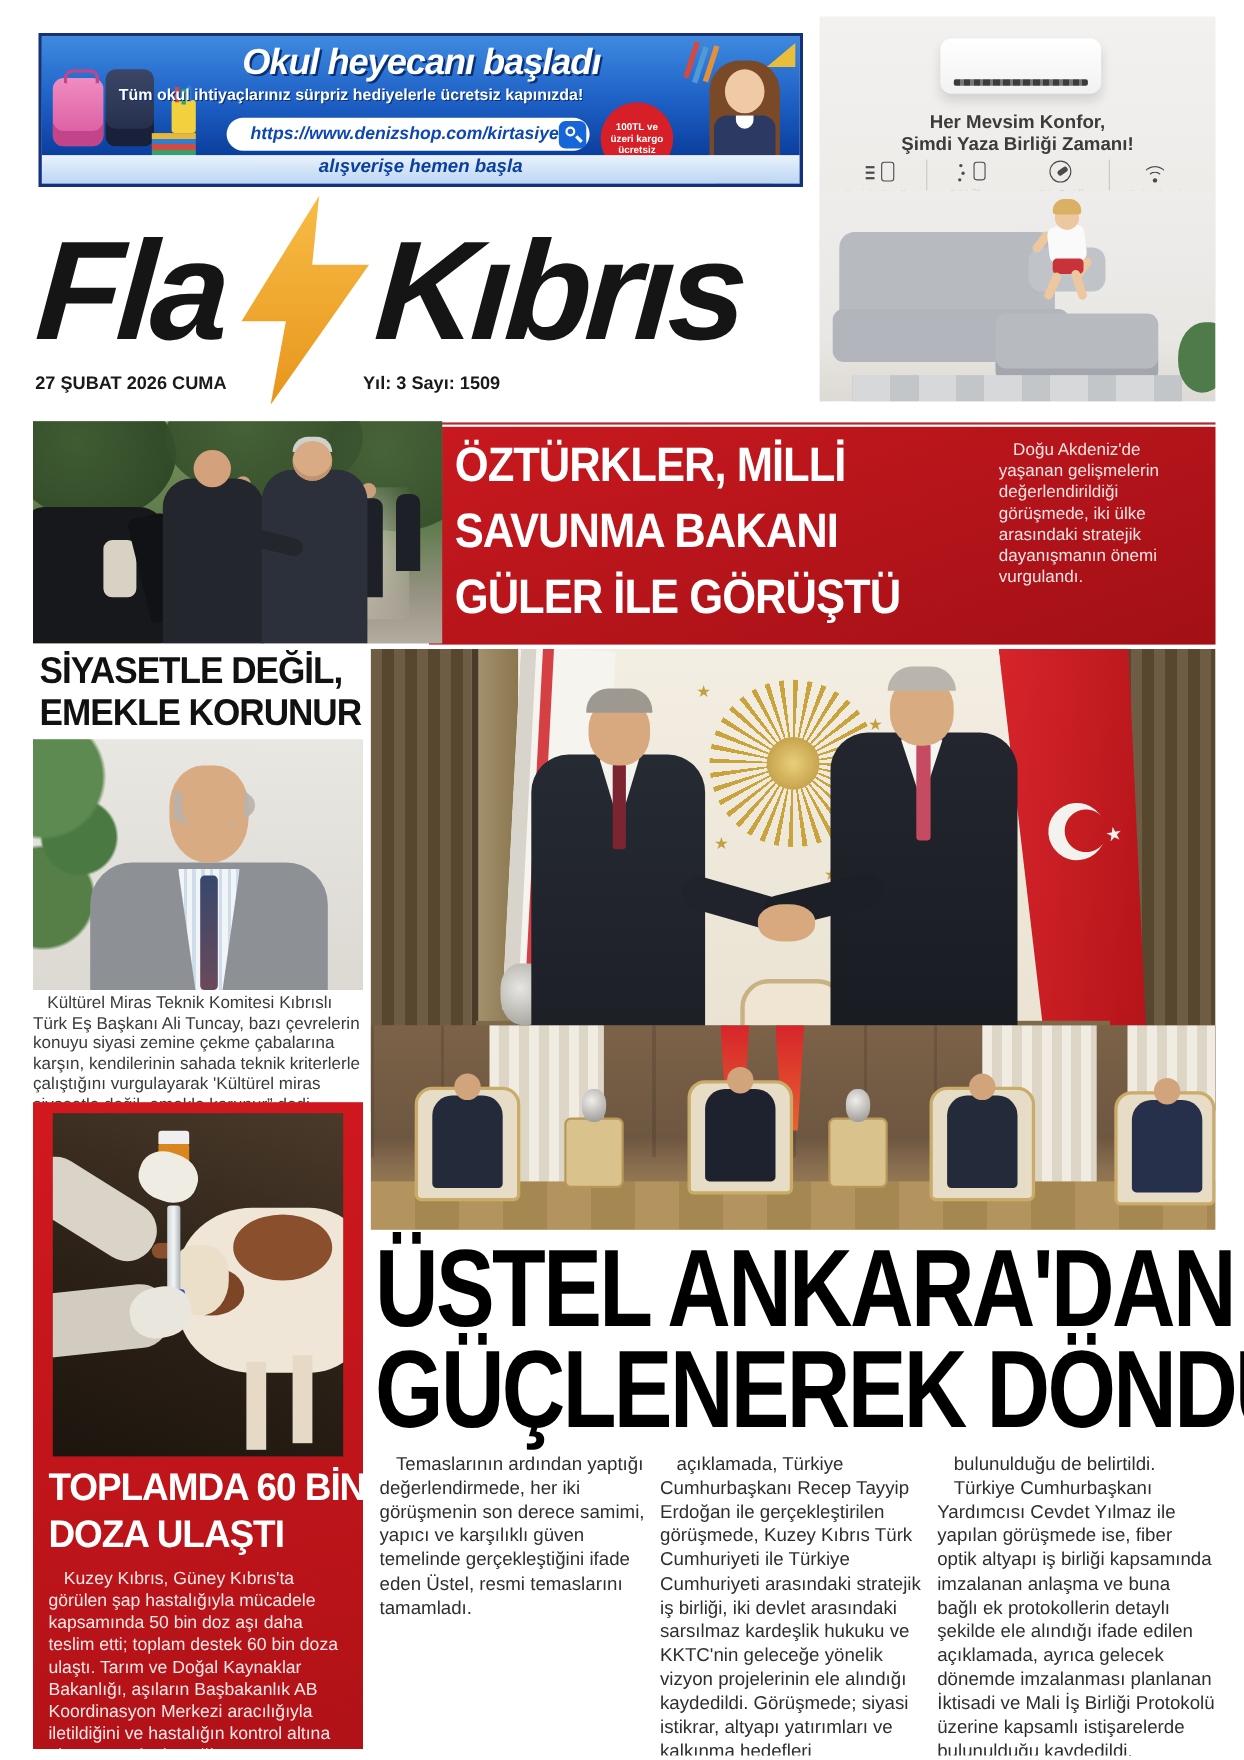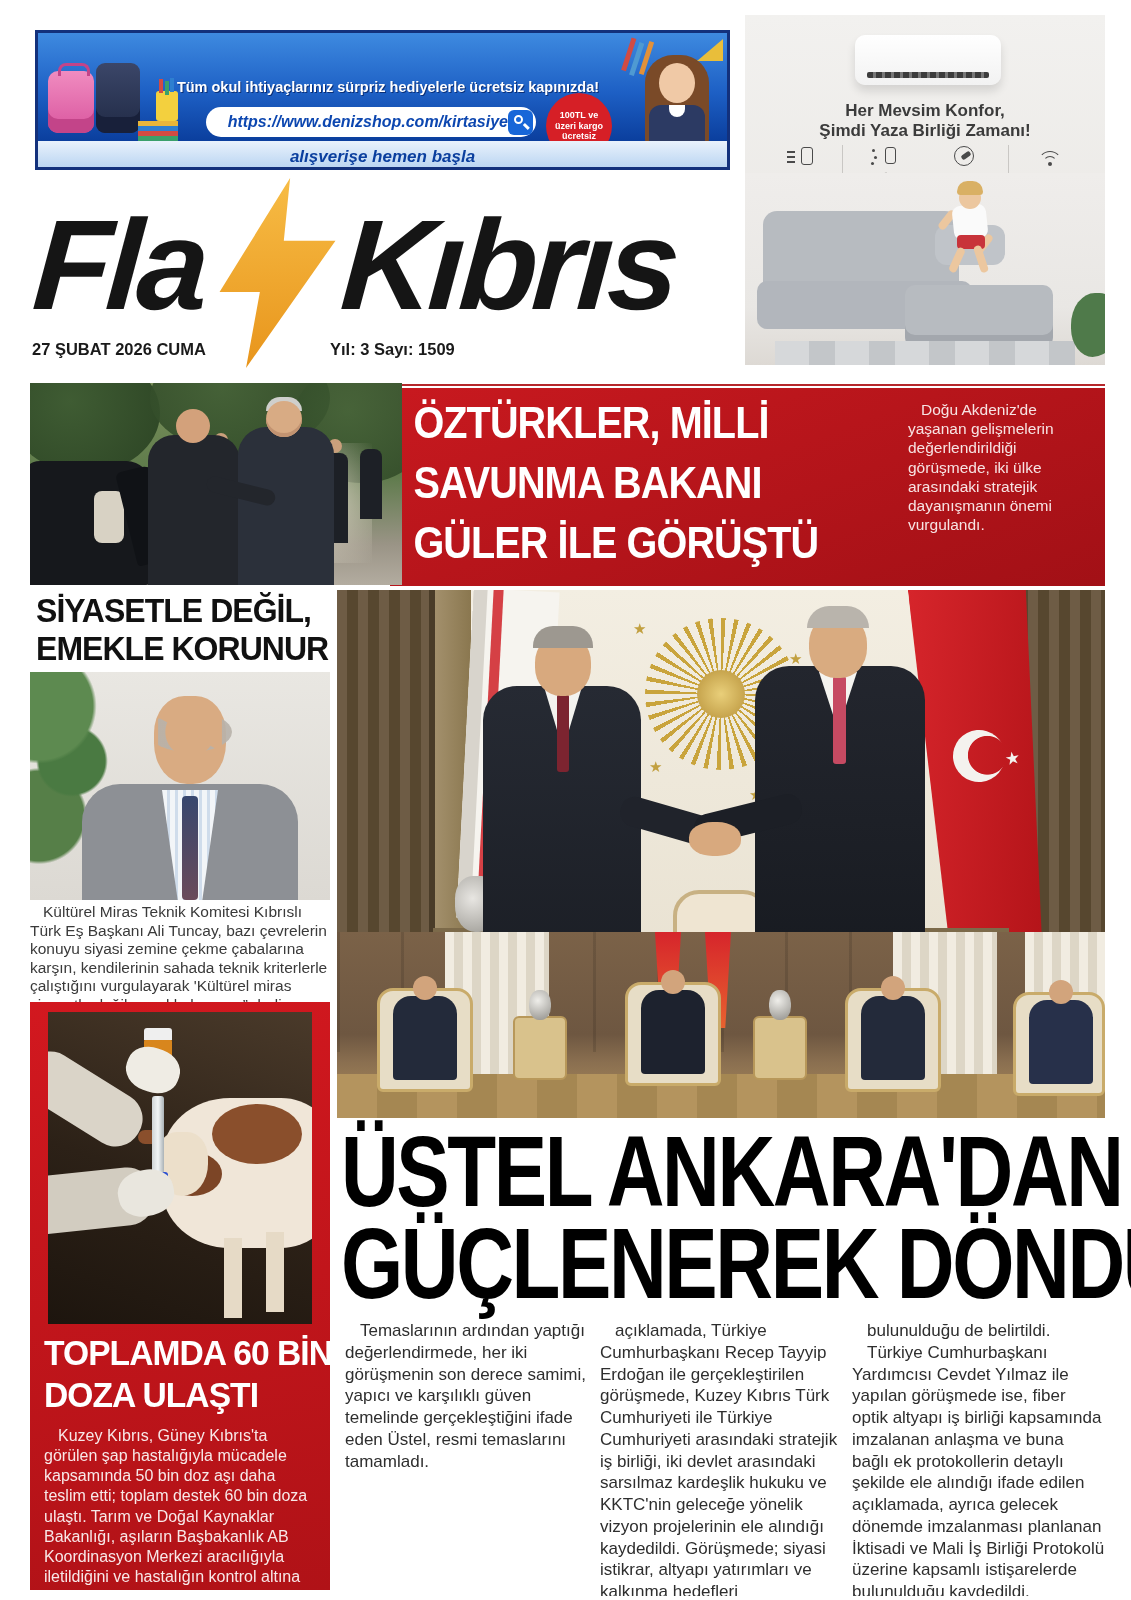--- a/index.html
+++ b/index.html
@@ -7,33 +7,33 @@
   .page{position:relative;width:1131px;height:1600px;background:#fff;overflow:hidden;
         font-family:"Liberation Sans",sans-serif;color:#222;}
   .abs{position:absolute;}
 
   
   .banner{left:35px;top:30px;width:695px;height:140px;border:3px solid #13317c;
           background:linear-gradient(180deg,#3e8ae0 0%,#1d5fc4 45%,#0b3f9e 80%);overflow:hidden;cursor:pointer;}
   .bn-title{position:absolute;left:105px;top:4px;width:480px;text-align:center;color:#fff;
             font-size:33px;font-weight:bold;font-style:italic;letter-spacing:-1px;
             text-shadow:2px 2px 0 #0a2f77;white-space:nowrap;}
-  .bn-sub{position:absolute;left:70px;top:46px;width:560px;text-align:center;color:#fff;
+  .bn-sub{position:absolute;left:70px;top:46px;width:560px;color:#fff;
           font-size:14.5px;font-weight:bold;text-shadow:1px 1px 0 #0a2f77;}
   .bn-pill{position:absolute;left:168px;top:74px;width:330px;height:30px;background:#fff;border-radius:16px;
            display:flex;align-items:center;justify-content:flex-end;padding:0 3px 0 14px;}
   .bn-url{color:#0d47b0;font-size:16px;font-weight:bold;font-style:italic;white-space:nowrap;}
   .bn-search{width:25px;height:25px;background:#1766d8;border-radius:6px;position:relative;}
   .bn-mag{position:absolute;left:6px;top:5px;width:9px;height:9px;border:2px solid #fff;border-radius:50%;}
   .bn-magh{position:absolute;left:15px;top:15px;width:7px;height:2.5px;background:#fff;transform:rotate(45deg);}
   .bn-badge{position:absolute;left:508px;top:60px;width:66px;height:66px;border-radius:50%;background:#d61f26;
             color:#fff;font-size:9px;font-weight:bold;display:flex;align-items:center;justify-content:center;
             text-align:center;padding:6px;line-height:1.15;}
   .bn-cta{position:absolute;left:0;bottom:0;width:100%;height:26px;
-          background:linear-gradient(180deg,#e9f2fc,#bcd6f2);display:flex;align-items:flex-end;justify-content:center;}
+          background:linear-gradient(180deg,#e9f2fc,#bcd6f2);display:flex;align-items:flex-start;justify-content:center;}
   .bn-cta span{color:#0b3f9e;font-size:17px;font-weight:bold;font-style:italic;}
   .bn-bag1{position:absolute;left:10px;top:38px;width:46px;height:62px;background:linear-gradient(180deg,#f08cc0,#d9559e);
            border-radius:10px;box-shadow:inset 0 -14px 0 #c34489;}
   .bn-bag1:before{content:"";position:absolute;left:10px;top:-8px;width:26px;height:10px;border:3px solid #c34489;border-bottom:none;border-radius:8px 8px 0 0;}
   .bn-bag2{position:absolute;left:58px;top:30px;width:44px;height:70px;background:linear-gradient(180deg,#3b4668,#202a45);
            border-radius:9px;box-shadow:inset 0 -16px 0 #18203a;}
   .bn-books{position:absolute;left:100px;top:88px;width:40px;height:22px;
             background:repeating-linear-gradient(180deg,#e8b63a 0 5px,#2e7fd0 5px 10px,#d24b43 10px 15px,#3aa06b 15px 22px);}
   .bn-pencilcup{position:absolute;left:118px;top:58px;width:22px;height:30px;background:#f3d03e;border-radius:3px;}
   .bn-pencilcup:before{content:"";position:absolute;left:3px;top:-12px;width:4px;height:14px;background:#d24b43;box-shadow:6px 2px 0 #3aa06b,11px -1px 0 #2e7fd0;}
@@ -262,20 +262,21 @@
     <div class="bn-bag1"></div>
     <div class="bn-bag2"></div>
     <div class="bn-books"></div>
     <div class="bn-pencilcup"></div>
     <div class="bn-girl-hair"></div>
     <div class="bn-girl-face"></div>
     <div class="bn-girl-body"></div>
     <div class="bn-girl-collar"></div>
     <div class="bn-triangle"></div>
     <div class="bn-pencil"></div>
+    <div class="bn-title">Okul heyecanı başladı</div>
     <div class="bn-sub">Tüm okul ihtiyaçlarınız sürpriz hediyelerle ücretsiz kapınızda!</div>
     <div class="bn-pill">
       <span class="bn-url">https://www.denizshop.com/kirtasiye</span>
       <span class="bn-search">
         <i class="bn-mag"></i>
         <i class="bn-magh"></i>
       </span>
     </div>
     <div class="bn-badge">100TL ve üzeri kargo ücretsiz</div>
     <div class="bn-cta">

